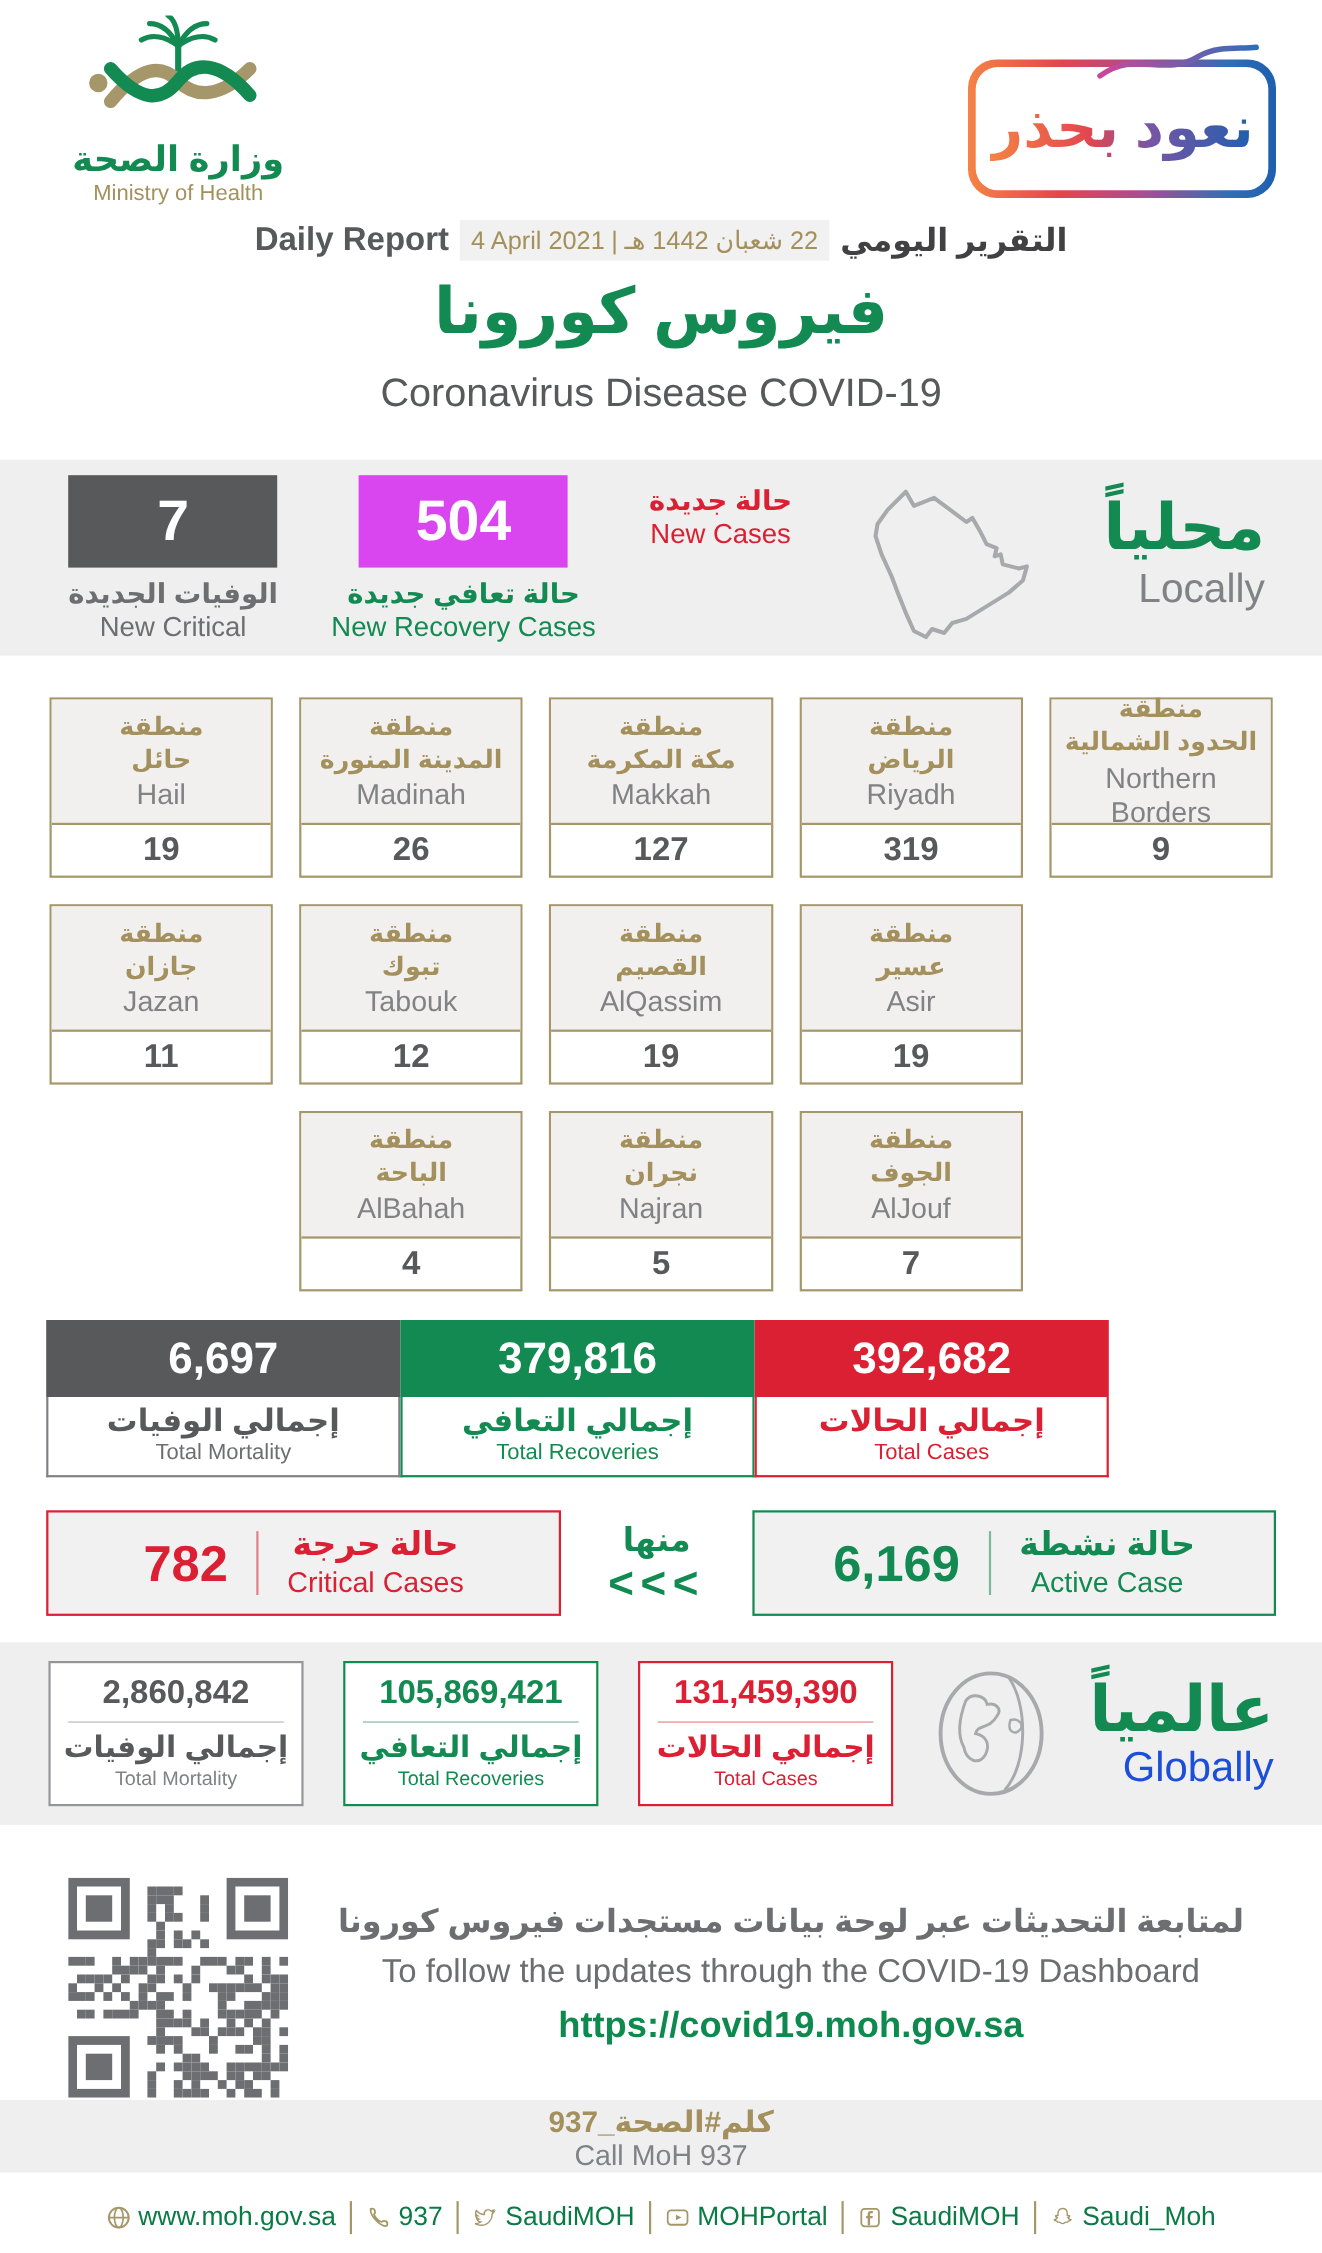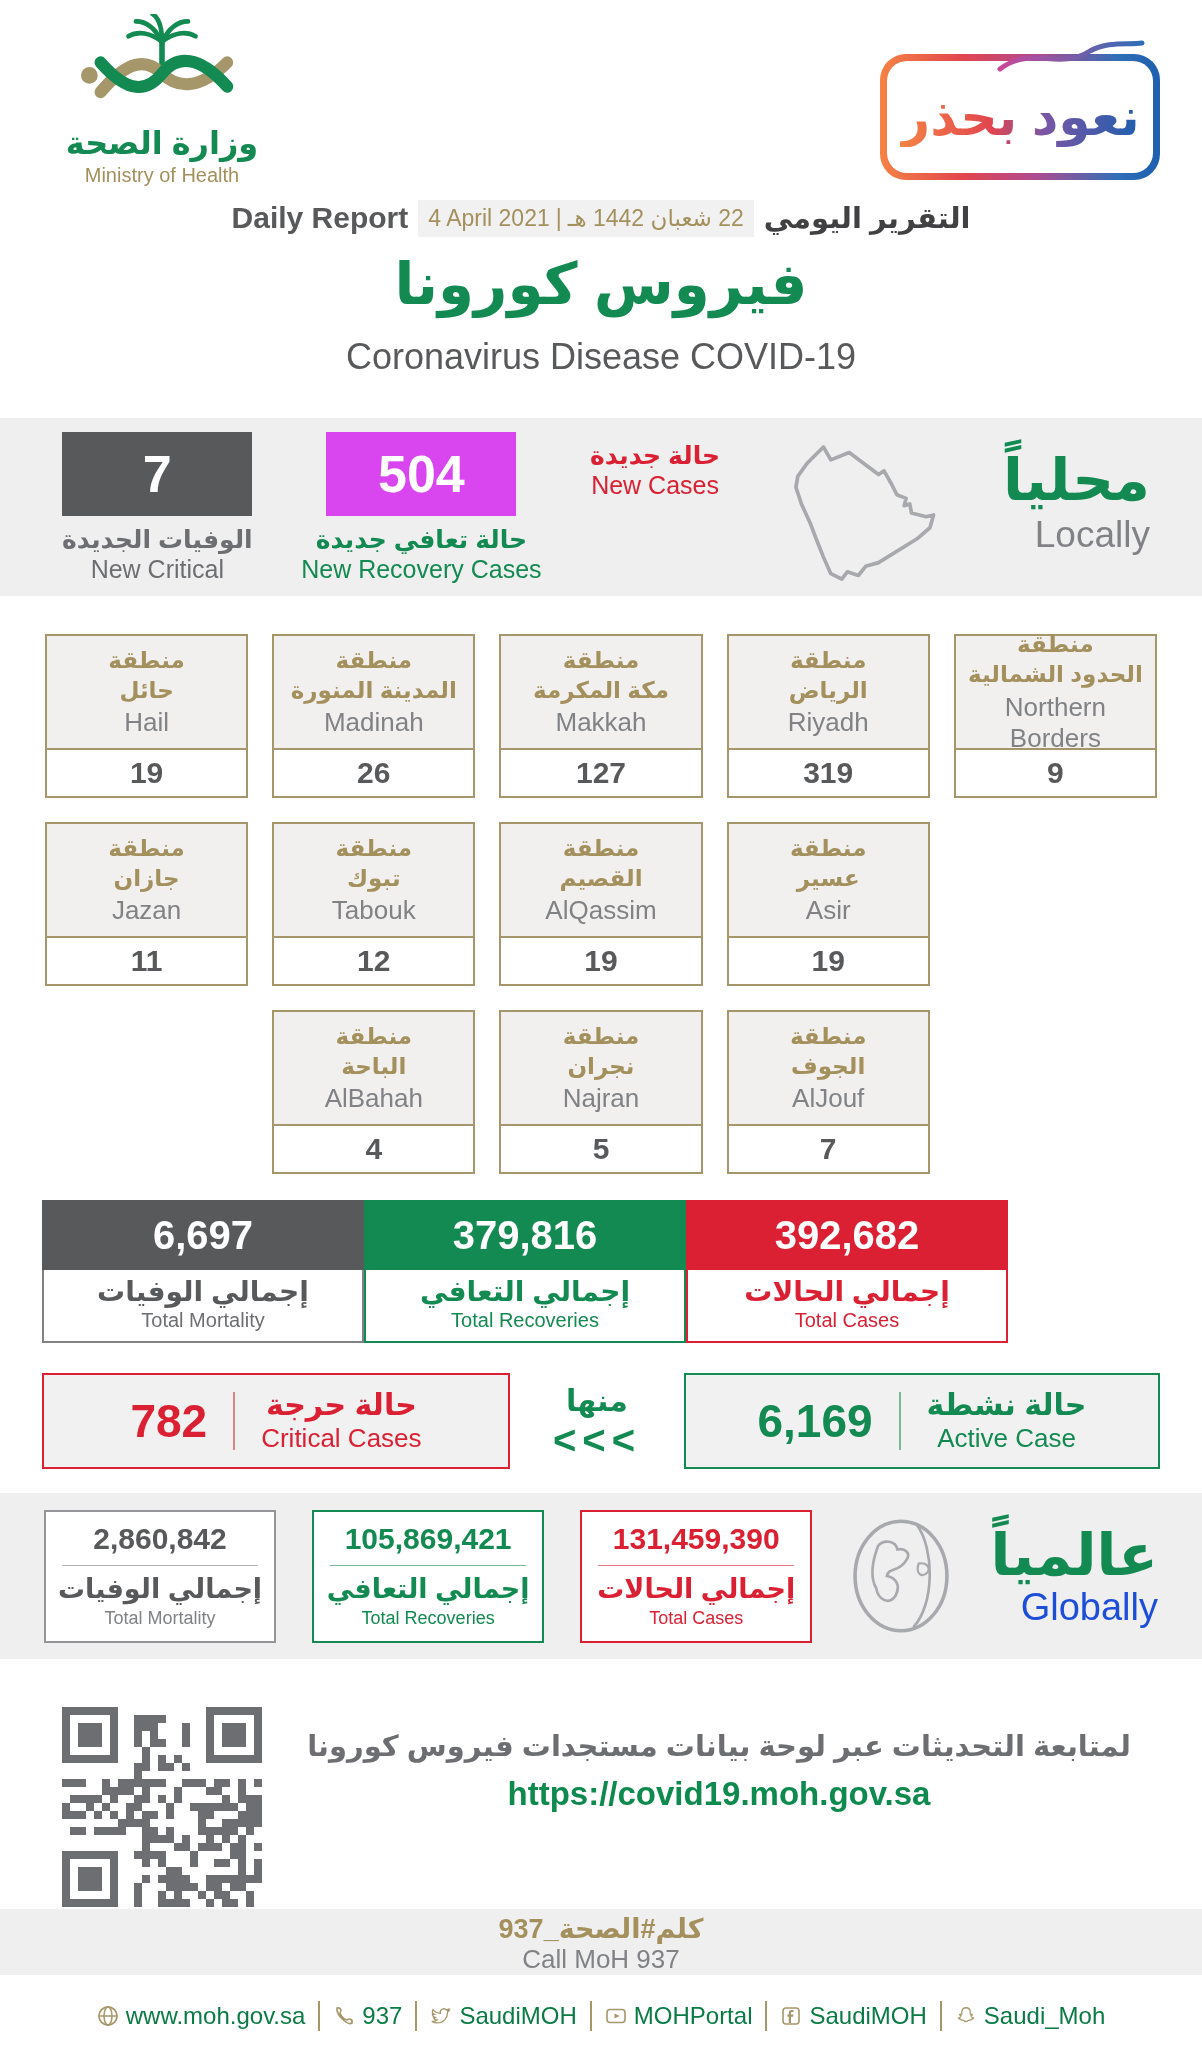--- a/index.html
+++ b/index.html
@@ -575,20 +575,21 @@
         <rect x="104" y="192" width="8" height="8" fill="#6D6E71"></rect>
         <rect x="112" y="192" width="8" height="8" fill="#6D6E71"></rect>
         <rect x="120" y="192" width="8" height="8" fill="#6D6E71"></rect>
         <rect x="144" y="192" width="8" height="8" fill="#6D6E71"></rect>
         <rect x="160" y="192" width="8" height="8" fill="#6D6E71"></rect>
         <rect x="168" y="192" width="8" height="8" fill="#6D6E71"></rect>
         <rect x="184" y="192" width="8" height="8" fill="#6D6E71"></rect>
       </svg>
     <div class="dash-text">
       <div class="d-ar" dir="rtl">لمتابعة التحديثات عبر لوحة بيانات مستجدات فيروس كورونا</div>
+      <div class="d-en">To follow the updates through the COVID-19 Dashboard</div>
       <div class="d-url">https://covid19.moh.gov.sa</div>
     </div>
   </div>
 
   <div class="band call-band">
     <div class="c-ar" dir="rtl">كلم#الصحة_937</div>
     <div class="c-en">Call MoH 937</div>
   </div>
 
   <div class="footer">

